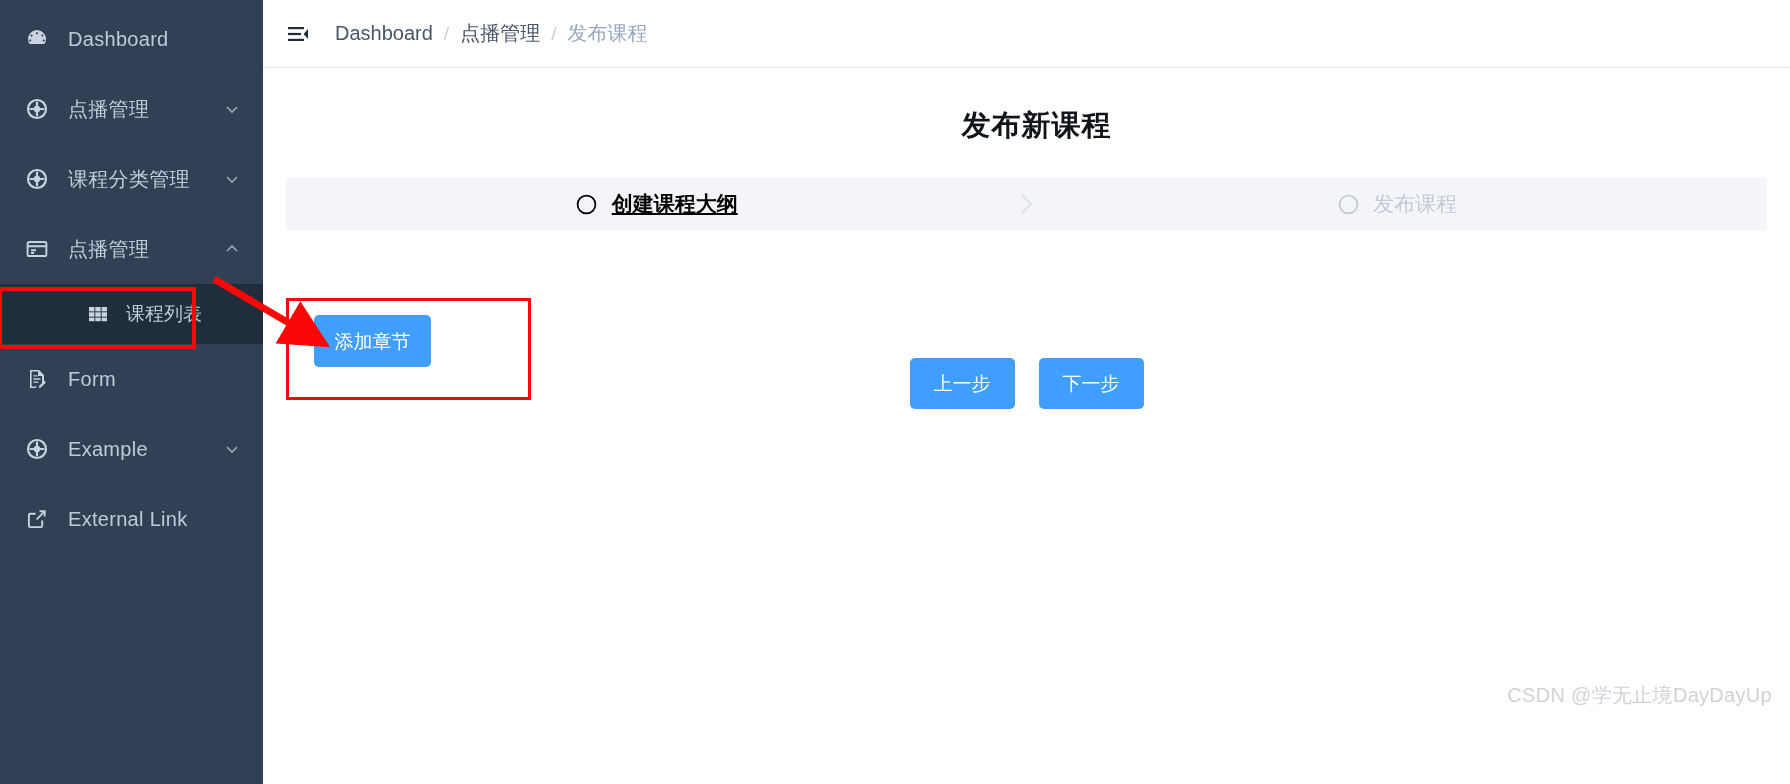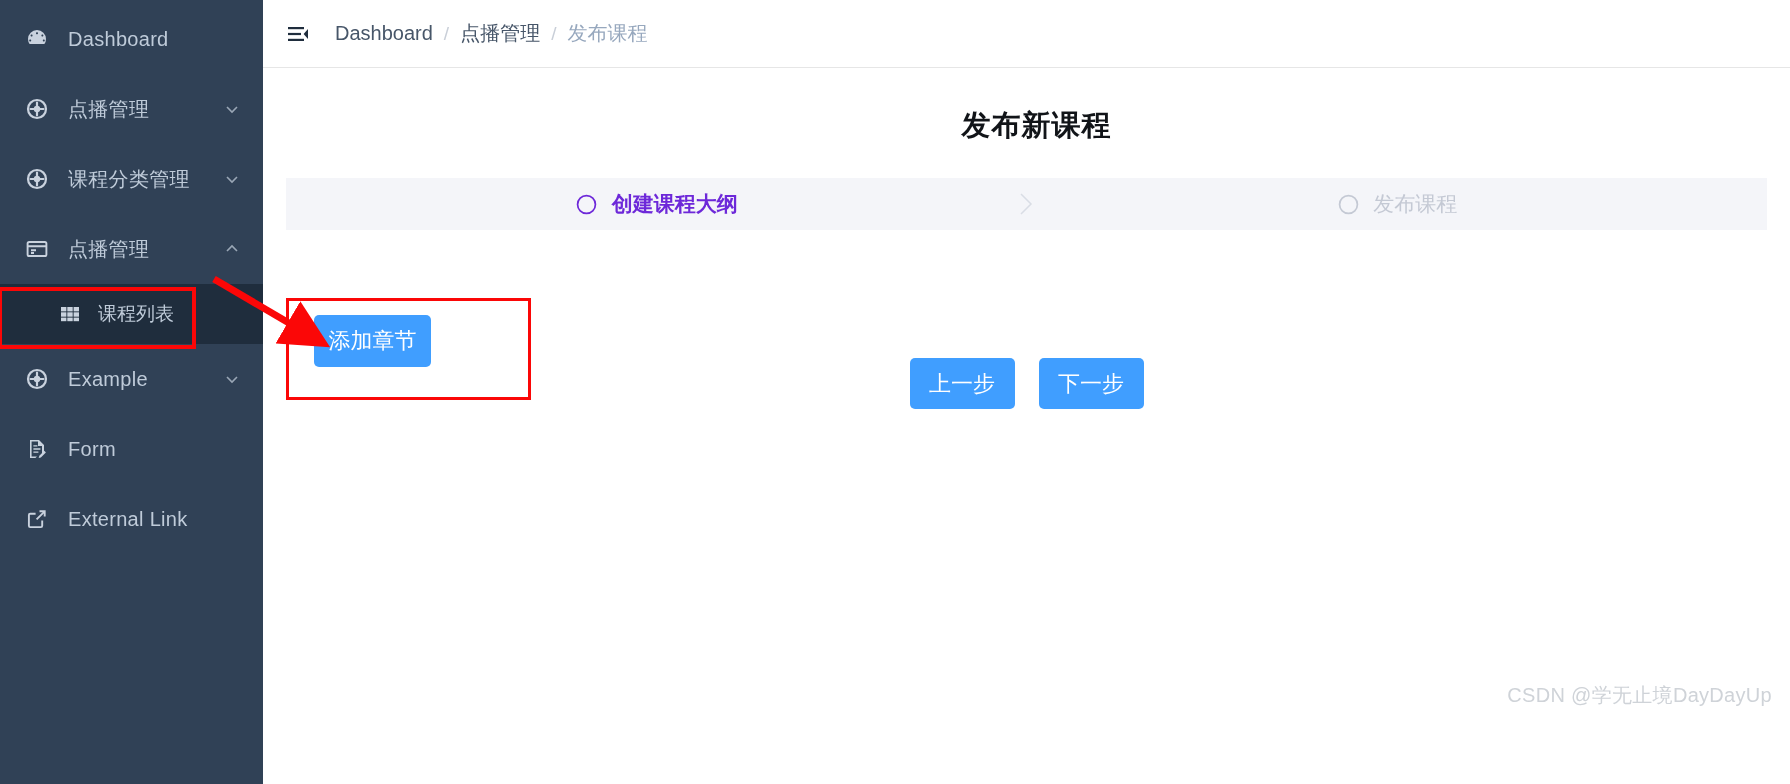--- a/index.html
+++ b/index.html
@@ -40,21 +40,21 @@
   }
   .nav-item .nav-label { flex: 1 1 auto; letter-spacing: .3px; }
   .nav-item .chev {
     width: 18px; height: 18px; flex: 0 0 18px;
     color: #9aa7b6;
     display: flex; align-items: center; justify-content: center;
   }
   .nav-sub {
     height: 60px;
     display: flex; align-items: center;
-    padding-left: 58px;
+    padding-left: 86px;
     background: #1f2d3d;
     color: #bfcbd9;
     font-size: 19px;
     cursor: pointer;
   }
   .nav-sub .nav-icon { width: 24px; height: 24px; margin-right: 16px; flex:0 0 24px;
     display:flex; align-items:center; justify-content:center; color:#c9d2de;}
 
   
   .hl-box {
@@ -115,21 +115,21 @@
     position: relative;
     font-size: 21px;
   }
   .step .s-icon {
     width: 24px; height: 24px;
     margin-right: 13px;
     flex: 0 0 24px;
     display: flex; align-items: center; justify-content: center;
   }
   .step.done { color: #5daf34; }
-  .step.active { color: #6d28d9; font-weight: bold; }
+  .step.active { color: #000000; font-weight: bold; text-decoration: underline; }
   .step.wait { color: #c4c9d4; }
   .step-arrow {
     position: absolute;
     right: -11px; top: 50%;
     transform: translateY(-50%);
     width: 22px; height: 30px;
     color: #d9dde5;
     z-index: 3;
   }
 
@@ -139,21 +139,21 @@
   .add-box {
     position: absolute;
     left: 23px; top: 68px;
     width: 245px; height: 102px;
     border: 3px solid #fb0707;
   }
   .btn {
     border: none;
     border-radius: 5px;
     color: #fff;
-    font-size: 22px;
+    font-size: 19px;
     font-family: "Liberation Sans", "DejaVu Sans", sans-serif;
     cursor: pointer;
     background: #409eff;
     line-height: 1;
   }
   .btn-add {
     position: absolute;
     left: 25px; top: 14px;
     width: 117px; height: 52px;
   }
@@ -260,42 +260,42 @@
             <rect x="8.3" y="14.6" width="5.4" height="3.6"></rect>
             <rect x="14.6" y="14.6" width="5.4" height="3.6"></rect>
         </svg>
       </span>
       <span class="nav-label">课程列表</span>
     </div>
 
     <div class="nav-item">
       <span class="nav-icon">
         <svg width="24" height="24" viewBox="0 0 24 24" fill="currentColor">
+          <path d="M5 3h9l5 5v8.2l-2 2V9h-4V4.6H6.6v14.8H12l-1.6 1.6H5z"></path>
+          <path d="M8.4 8.2h4v1.4h-4zM8.4 11.3h7v1.4h-7zM8.4 14.4h5v1.4h-5z"></path>
+          <path d="M19.3 13.8l1.6 1.6-5 5-2.2.6.6-2.2z"></path>
+        </svg>
+      </span>
+      <span class="nav-label">Form</span>
+    </div>
+
+    <div class="nav-item">
+      <span class="nav-icon">
+        <svg width="24" height="24" viewBox="0 0 24 24" fill="currentColor">
           <circle cx="12" cy="12" r="9" fill="none" stroke="currentColor" stroke-width="2.2"></circle>
           <path d="M12 5.5v4M12 14.5v4M5.5 12h4M14.5 12h4" stroke="currentColor" stroke-width="2.2" stroke-linecap="round"></path>
           <circle cx="12" cy="12" r="3.2"></circle>
         </svg>
       </span>
       <span class="nav-label">Example</span>
       <span class="chev">
         <svg width="16" height="16" viewBox="0 0 16 16" fill="none" stroke="currentColor" stroke-width="1.6">
             <path d="M3 6l5 5 5-5"></path>
           </svg>
       </span>
-    </div>
-
-    <div class="nav-item">
-      <span class="nav-icon">
-        <svg width="24" height="24" viewBox="0 0 24 24" fill="currentColor">
-          <path d="M5 3h9l5 5v8.2l-2 2V9h-4V4.6H6.6v14.8H12l-1.6 1.6H5z"></path>
-          <path d="M8.4 8.2h4v1.4h-4zM8.4 11.3h7v1.4h-7zM8.4 14.4h5v1.4h-5z"></path>
-          <path d="M19.3 13.8l1.6 1.6-5 5-2.2.6.6-2.2z"></path>
-        </svg>
-      </span>
-      <span class="nav-label">Form</span>
     </div>
 
 
     <div class="nav-item">
       <span class="nav-icon">
         <svg width="24" height="24" viewBox="0 0 24 24" fill="none" stroke="currentColor" stroke-width="1.9">
           <path d="M14.5 4.3h5.2v5.2"></path>
           <path d="M19.2 4.8l-7.6 7.6"></path>
           <path d="M17.2 13.4v5.4a1.3 1.3 0 0 1-1.3 1.3H5.2a1.3 1.3 0 0 1-1.3-1.3V8.1a1.3 1.3 0 0 1 1.3-1.3h5.4"></path>
         </svg>

